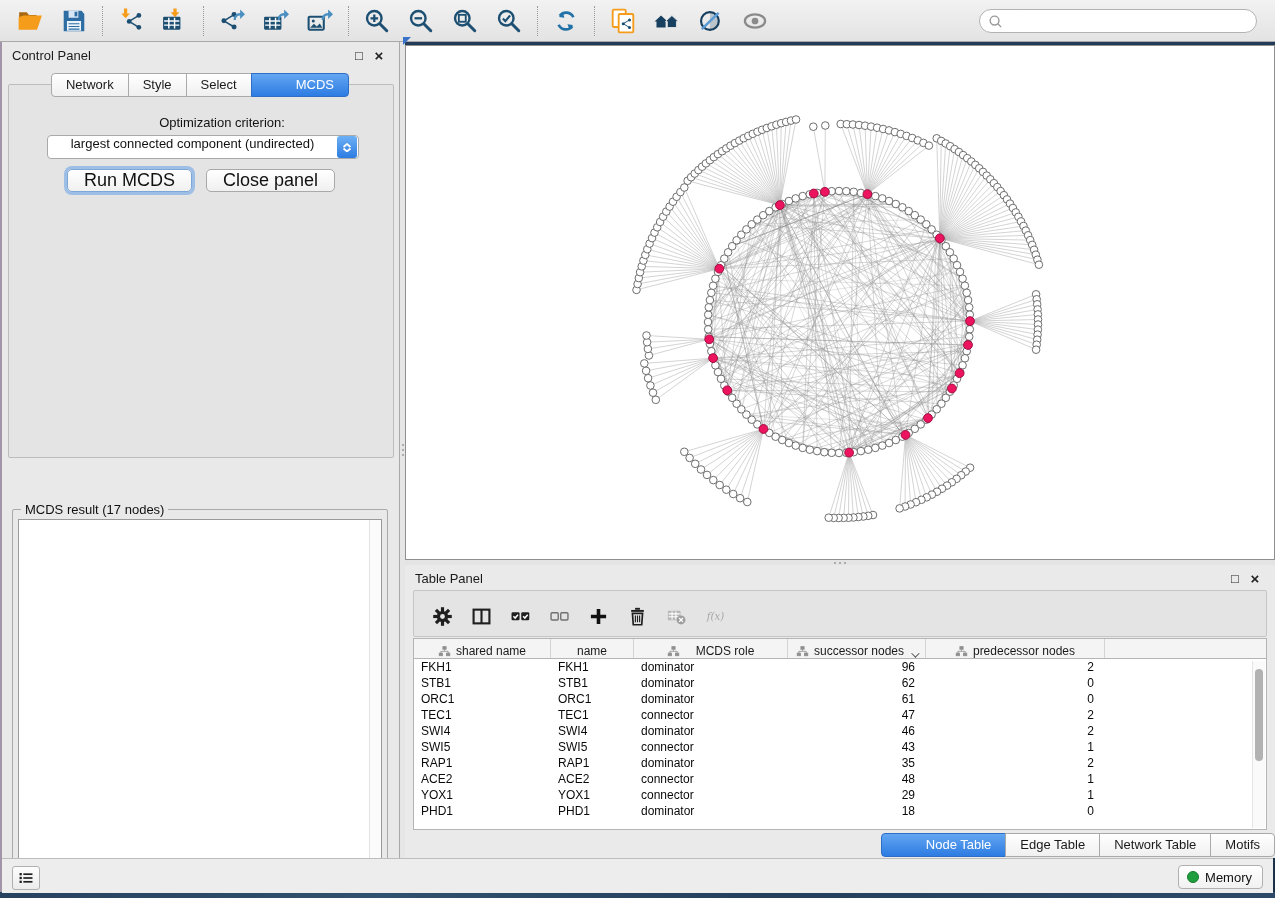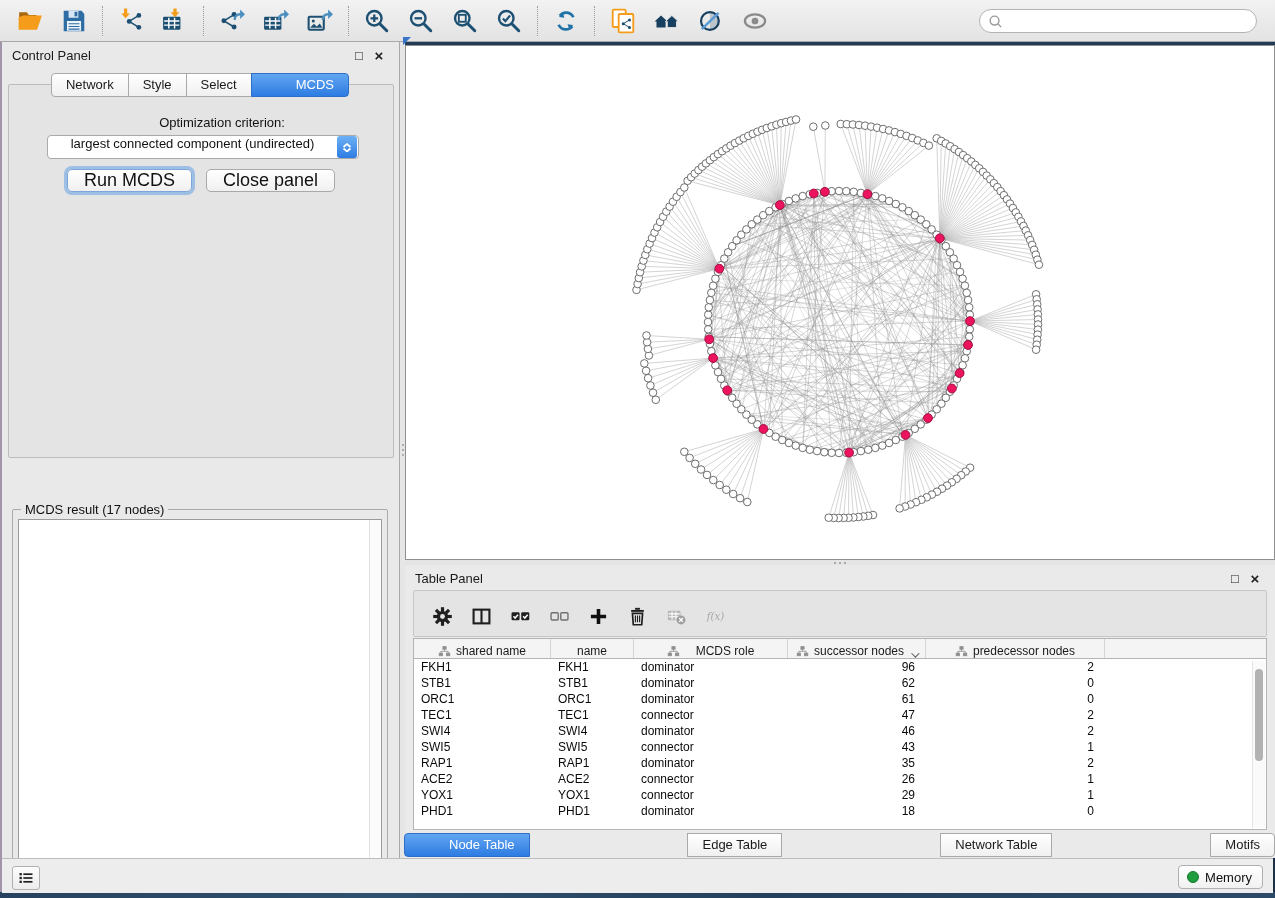--- a/index.html
+++ b/index.html
@@ -96,21 +96,21 @@
     transform:rotate(45deg) translateY(-2px); margin-left:2px; }
   .th.sorted .sort { display:inline-block; }
   .cols > :nth-child(1){ width:137px; } .cols > :nth-child(2){ width:83px; }
   .cols > :nth-child(3){ width:154px;gap:16px; } .cols > :nth-child(4){ width:138px; } .cols > :nth-child(5){ width:179px; }
   .trow { display:flex; height:16px; align-items:center; }
   .trow > div { font-size:12px; color:#0a0a0a; padding-left:7px; white-space:nowrap; }
   .trow > :nth-child(4), .trow > :nth-child(5) { text-align:right; padding-right:11px; padding-left:0; }
   .tscroll { position:absolute; right:1px; top:22px; bottom:1px; width:13px; background:#fafafa; border-left:1px solid #e5e5e5; }
   .tthumb { position:absolute; left:2px; right:2px; top:8px; height:92px; background:#b2b2b2; border-radius:5px; }
 
-  .tp-tabs { position:absolute; left:0; right:0; top:268px; display:flex; justify-content:space-between; }
+  .tp-tabs { position:absolute; left:0; right:0; top:268px; display:flex; justify-content:flex-end; }
 
   
   .status-bar { position:absolute; left:2px; top:858px; width:1271px; height:35px; background:#ededed; border-top:1px solid #bdbdbd; }
   .status-btn { position:absolute; left:10px; top:7px; width:28px; height:24px; background:linear-gradient(#fdfdfd,#ececec);
     border:1px solid #b0b0b0; border-radius:3px; display:flex; align-items:center; justify-content:center; cursor:pointer; }
   .status-btn svg { width:16px; height:16px; }
   .memory-btn { position:absolute; right:10px; top:6px; height:24px; padding:0 10px 0 8px; background:linear-gradient(#ffffff,#f1f1f1);
     border:1px solid #b0b0b0; border-radius:4px; display:flex; align-items:center; gap:6px; font-size:13px; color:#111; cursor:pointer; }
   .mem-dot { width:12px; height:12px; border-radius:50%; background:#1f9e3e; border:1px solid #157a2d; }
 </style>
@@ -1282,21 +1282,21 @@
         <div>RAP1</div>
         <div>RAP1</div>
         <div>dominator</div>
         <div>35</div>
         <div>2</div>
       </div>
         <div class="trow cols">
         <div>ACE2</div>
         <div>ACE2</div>
         <div>connector</div>
-        <div>26</div>
+        <div>48</div>
         <div>1</div>
       </div>
         <div class="trow cols">
         <div>YOX1</div>
         <div>YOX1</div>
         <div>connector</div>
         <div>29</div>
         <div>1</div>
       </div>
         <div class="trow cols">

